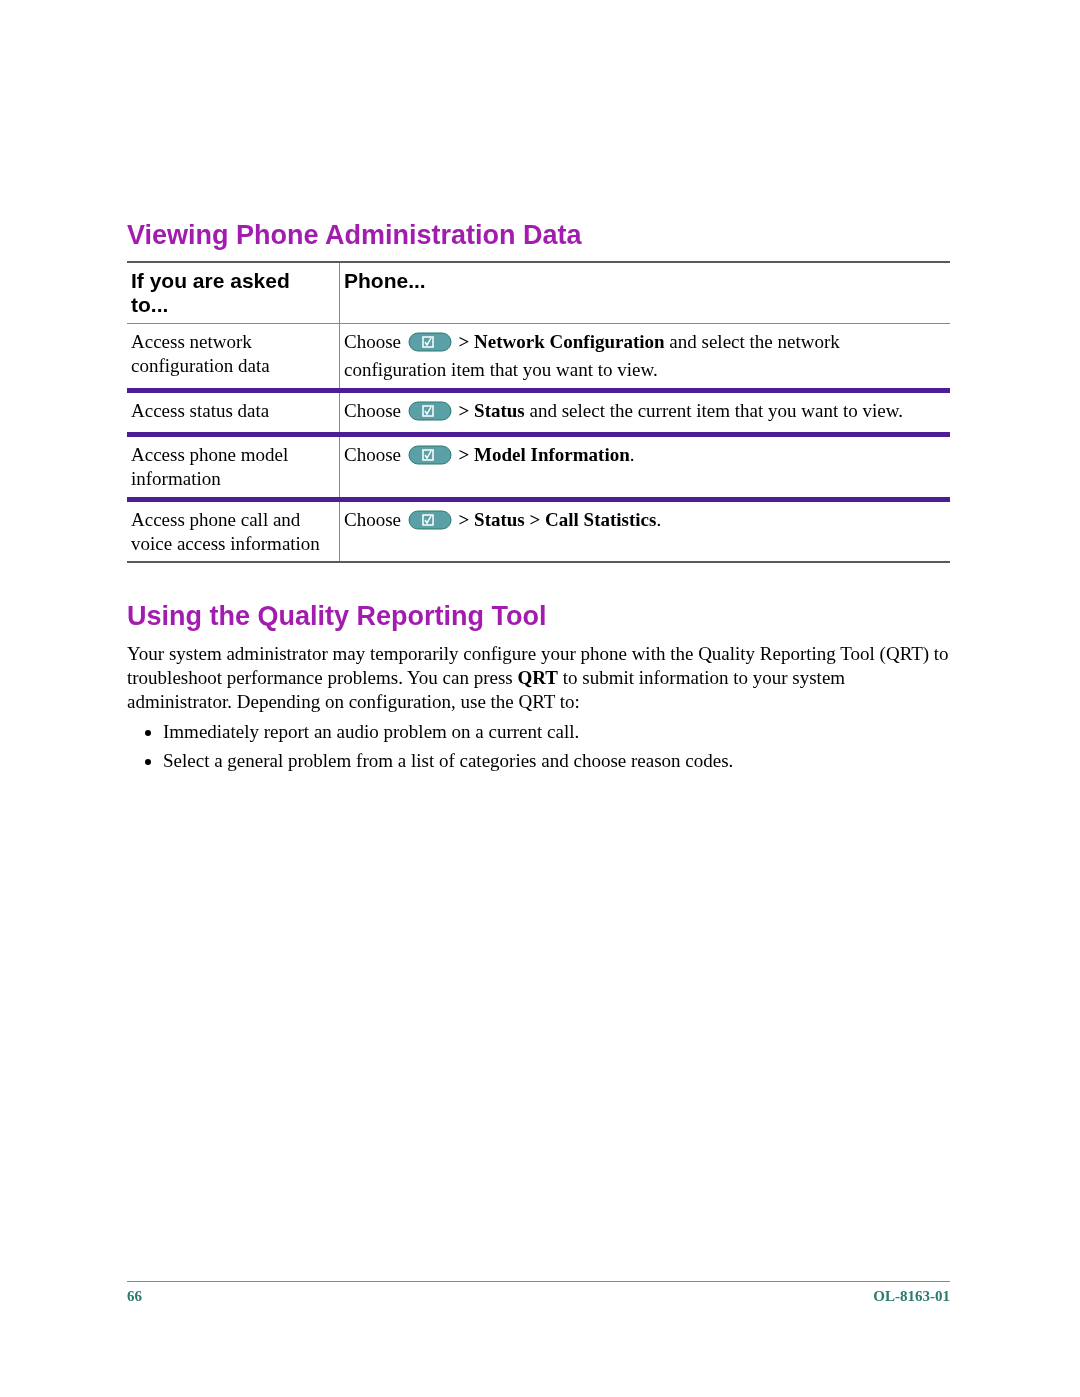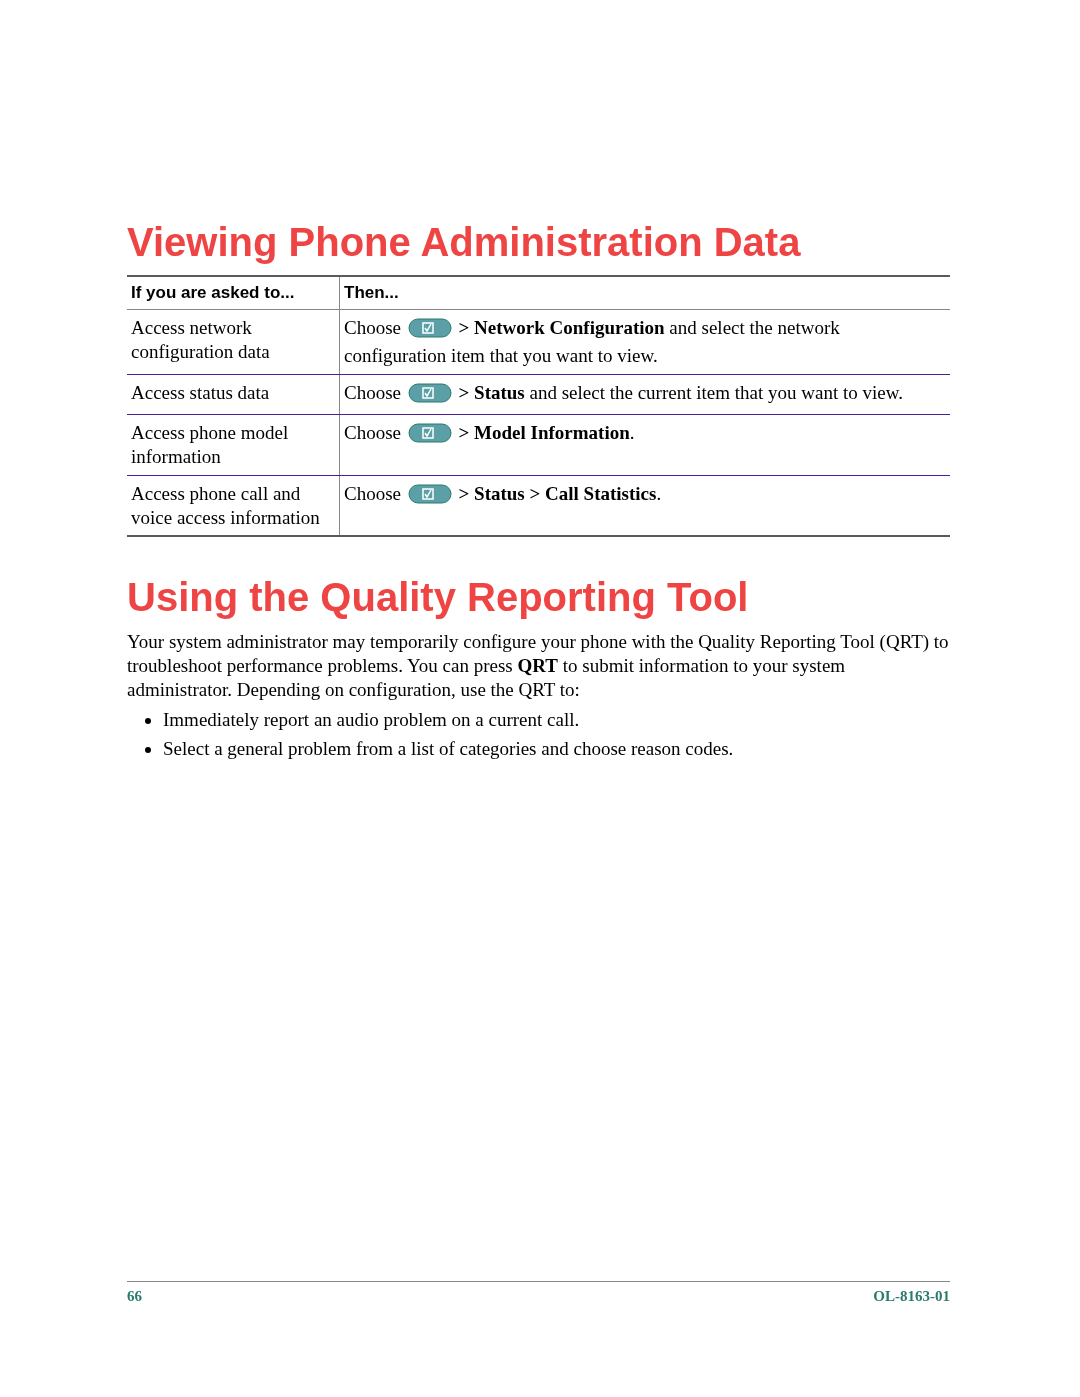--- a/index.html
+++ b/index.html
@@ -14,50 +14,50 @@
   .page {
     position: relative;
     width: 1080px;
     height: 1397px;
     box-sizing: border-box;
     padding: 220px 130px 0 127px;
   }
   h2.section-title {
     font-family: Arial, Helvetica, sans-serif;
     font-weight: 700;
-    color: #ef4444;
-    font-size: 40px;
+    color: #a21caf;
+    font-size: 27px;
     margin: 0 0 10px 0;
     letter-spacing: 0px;
     font-stretch: condensed;
   }
   p.body {
     font-size: 19px;
     line-height: 1.25;
     margin: 0 0 24px 0;
   }
   table.data {
     width: 100%;
     border-collapse: collapse;
     margin-bottom: 38px;
     font-size: 19px;
   }
   table.data th {
     text-align: left;
     font-family: Arial, Helvetica, sans-serif;
     font-weight: 700;
-    font-size: 17px;
+    font-size: 21px;
     padding: 6px 8px 6px 4px;
     border-top: 2px solid #5a5a5a;
     border-bottom: 1px solid #888;
     vertical-align: top;
   }
   table.data td {
     padding: 6px 8px 6px 4px;
-    border-bottom: 1px solid #4c1d95;
+    border-bottom: 5px solid #4c1d95;
     vertical-align: top;
     line-height: 1.25;
   }
   table.data tr:last-child td {
     border-bottom: 2px solid #5a5a5a;
   }
   table.data th:first-child,
   table.data td:first-child {
     width: 200px;
     border-right: 1px solid #888;
@@ -95,21 +95,21 @@
 <body>
 
 <div class="page">
 
   <h2 class="section-title">Viewing Phone Administration Data</h2>
 
   <table class="data">
     <thead>
       <tr>
         <th>If you are asked to...</th>
-        <th>Then...</th>
+        <th>Phone...</th>
       </tr>
     </thead>
     <tbody>
       <tr>
         <td>Access network configuration data</td>
         <td>
           <span>Choose </span><span class="btn-icon"><svg width="44" height="20" viewBox="0 0 44 20">
                 <rect x="1" y="1" width="42" height="18" rx="9" ry="9" fill="#5aa0a6" stroke="#2b7a6f" stroke-width="1"></rect>
                 <rect x="15" y="5" width="10" height="10" fill="none" stroke="#fff" stroke-width="1.5"></rect>
                 <path d="M17 10 L19 13 L23 6" fill="none" stroke="#fff" stroke-width="1.5"></path>

